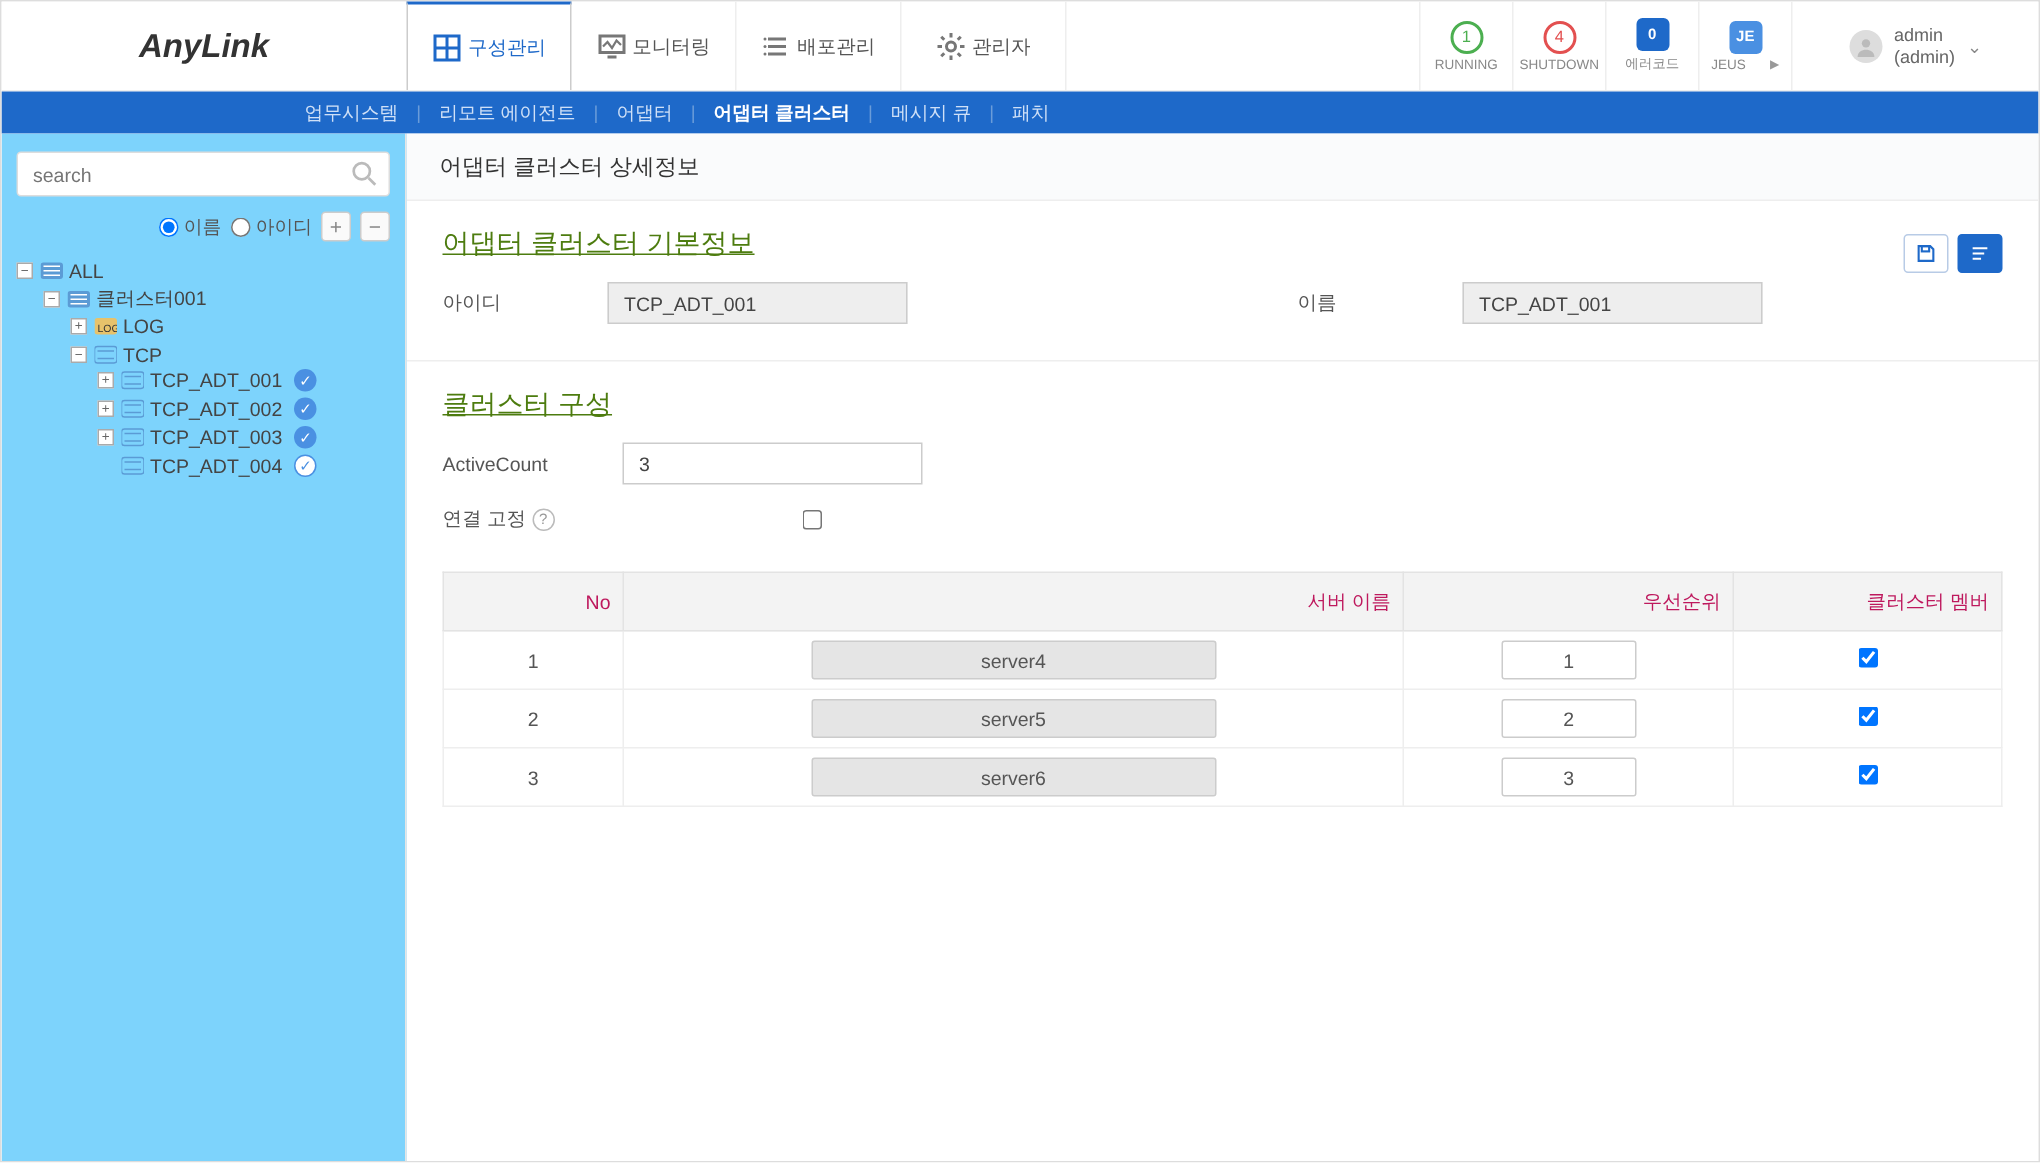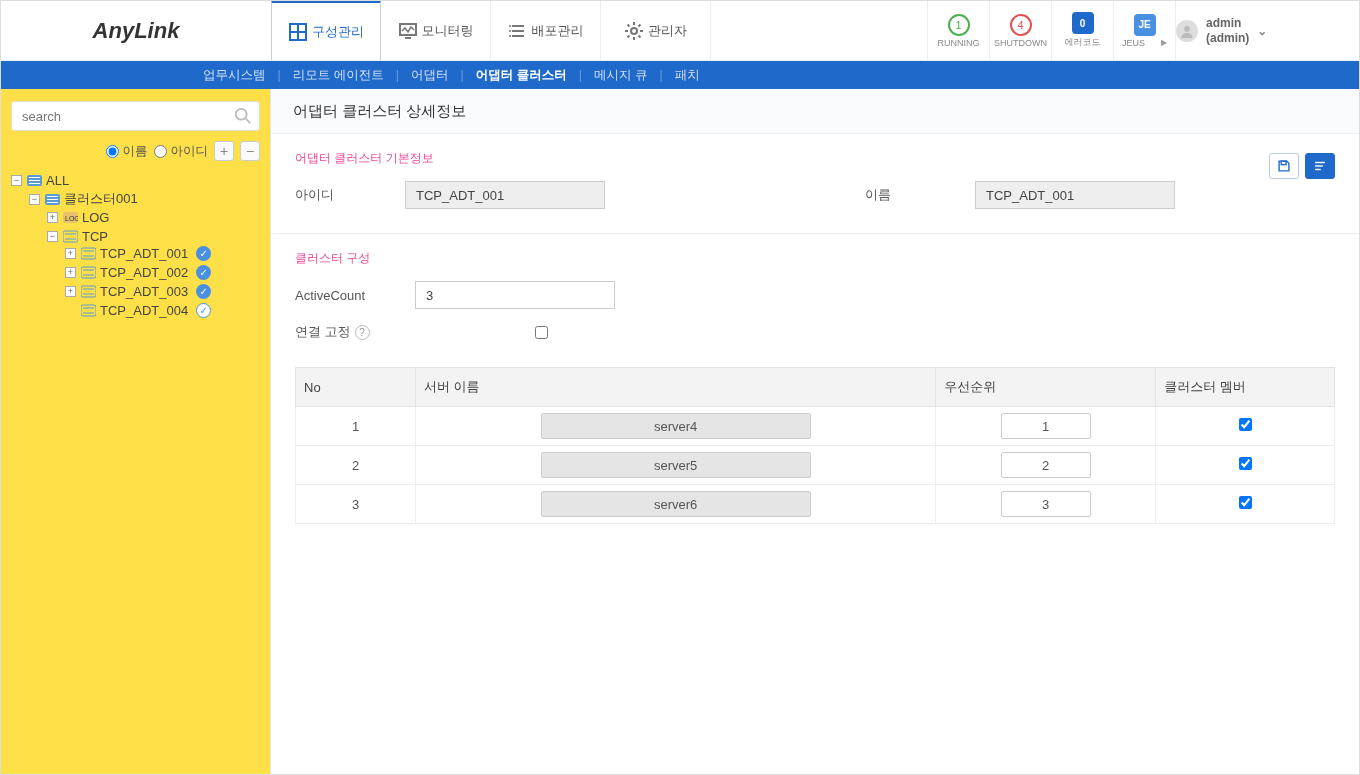--- a/index.html
+++ b/index.html
@@ -15,32 +15,32 @@
 .nav-tab .iconwrap { height: 22px; display:flex; align-items:center; justify-content:center; }
 .nav-tab .lbl { font-size: 13px; }
 .topbar-right { margin-left: auto; display: flex; align-items: stretch; }
 .stat-box { width: 62px; border-left: 1px solid #eee; display:flex; flex-direction:column; align-items:center; justify-content:center; gap:2px; font-size:9px; color:#888; }
 .stat-circle { width:22px; height:22px; border-radius:50%; display:flex; align-items:center; justify-content:center; font-size:11px; }
 .stat-green { border:2px solid #4CAF50; color:#4CAF50; }
 .stat-red { border:2px solid #e35050; color:#e35050; }
 .pill { width:22px; height:22px; border-radius:4px; display:flex; align-items:center; justify-content:center; font-size:10px; color:#fff; font-weight:bold; }
 .pill-blue { background:#1e69c9; }
 .pill-lb { background:#4a90e2; }
-.user-box { width:184px; border-left:1px solid #eee; display:flex; align-items:center; gap:8px; color:#666; font-size:12px;font-weight:bold; }
+.user-box { width:165px; border-left:1px solid #eee; display:flex; align-items:center; justify-content:center; gap:8px; color:#666; font-size:12px; }
 .user-avatar { width:22px; height:22px; border-radius:50%; background:#ddd; display:flex; align-items:center; justify-content:center; }
 
 
 .subnav { height: 28px; background:#1e69c9; color:#cfe0f7; display:flex; align-items:center; padding-left:190px; gap:0; font-size:12.5px; }
 .subnav-item { padding:0 12px; cursor:pointer; }
 .subnav-item.active { color:#fff; font-weight:bold; }
 .subnav-sep { color:#6a9cd9; }
 
 
 .body { flex:1; display:flex; overflow:hidden; }
-.sidebar { width:270px; border-right:1px solid #e5e5e5; background:#fde047; padding:12px 10px; overflow:auto; position:relative; }
+.sidebar { width:270px; border-right:1px solid #e5e5e5; background:#7dd3fc; padding:12px 10px; overflow:auto; position:relative; }
 .content { flex:1; padding:0 0 20px 0; overflow:auto; background:#fff; }
 
 
 .search-wrap { position:relative; margin-bottom:10px; }
 .search-input { width:100%; height:30px; border:1px solid #ddd; border-radius:3px; padding:0 30px 0 10px; font-size:13px; color:#888; }
 .search-icon { position:absolute; right:8px; top:6px; color:#bbb; }
 
 
 .radio-row { display:flex; align-items:center; justify-content:flex-end; gap:6px; margin-bottom:10px; font-size:12.5px; color:#555; }
 .radio-row label { display:flex; align-items:center; gap:4px; cursor:pointer; }
@@ -54,37 +54,37 @@
 .tree .exp { width:11px; height:11px; border:1px solid #aaa; display:inline-flex; align-items:center; justify-content:center; font-size:9px; line-height:1; color:#666; background:#fff; cursor:pointer; }
 .tree .tic { width:16px; height:14px; display:inline-flex; align-items:center; justify-content:center; }
 .tree .badge { width:15px; height:15px; border-radius:50%; background:#4a90e2; color:#fff; display:inline-flex; align-items:center; justify-content:center; font-size:10px; margin-left:4px; }
 .tree .badge.hollow { background:#fff; border:1.5px solid #4a90e2; color:#4a90e2; }
 .tree .lbl { cursor:pointer; }
 
 
 .content-header { height:45px; border-bottom:1px solid #eee; background:#fafbfc; display:flex; align-items:center; padding:0 22px; font-size:15px; color:#333; }
 
 .section { padding:16px 24px 10px 24px; }
-.section h3 { font-size:12px; font-weight:normal; color:#ec4899; margin-bottom:14px; }
+.section h3 { font-size:18px; font-weight:normal; color:#4d7c0f; margin-bottom:14px;text-decoration:underline; }
 .section.border-b { border-bottom:1px solid #eee; }
 
 .title-row { display:flex; align-items:center; }
 .title-actions { margin-left:auto; display:flex; gap:6px; }
 .act-btn { width:30px; height:26px; border:1px solid #b8cbe6; border-radius:3px; display:flex; align-items:center; justify-content:center; cursor:pointer; color:#1e69c9; background:#fff; }
 .act-btn.primary { background:#1e69c9; color:#fff; border-color:#1e69c9; }
 
 .form-row { display:flex; align-items:center; gap:30px; margin-bottom:14px; }
 .form-row .flabel { width:80px; font-size:13px; color:#555; }
 .ro-input { width:200px; height:28px; border:1px solid #ccc; background:#eee; padding:0 10px; font-size:13px; color:#444; }
 .txt-input { width:200px; height:28px; border:1px solid #ccc; background:#fff; padding:0 10px; font-size:13px; color:#444; }
 .help-ic { width:15px; height:15px; border:1px solid #bbb; border-radius:50%; display:inline-flex; align-items:center; justify-content:center; font-size:10px; color:#999; margin-left:4px; }
 
 
 table.grid { width:100%; border-collapse:collapse; margin-top:6px; }
-table.grid th { background:#f3f3f3; border:1px solid #e3e3e3; padding:10px 8px; font-weight:normal; font-size:13px; color:#404040; text-align:left; }
+table.grid th { background:#f3f3f3; border:1px solid #e3e3e3; padding:10px 8px; font-weight:normal; font-size:13px; color:#be185d; text-align:right; }
 table.grid td { border:1px solid #eee; padding:6px 8px; text-align:center; font-size:13px; color:#555; }
 .cell-ro { display:inline-block; width:270px; height:26px; line-height:26px; background:#e5e5e5; border:1px solid #ccc; border-radius:2px; }
 .cell-in { display:inline-block; width:90px; height:26px; line-height:26px; background:#fff; border:1px solid #ccc; border-radius:2px; }
 
 svg { display:block; }
 </style>
 </head>
 <body>
 
 <div class="app">

